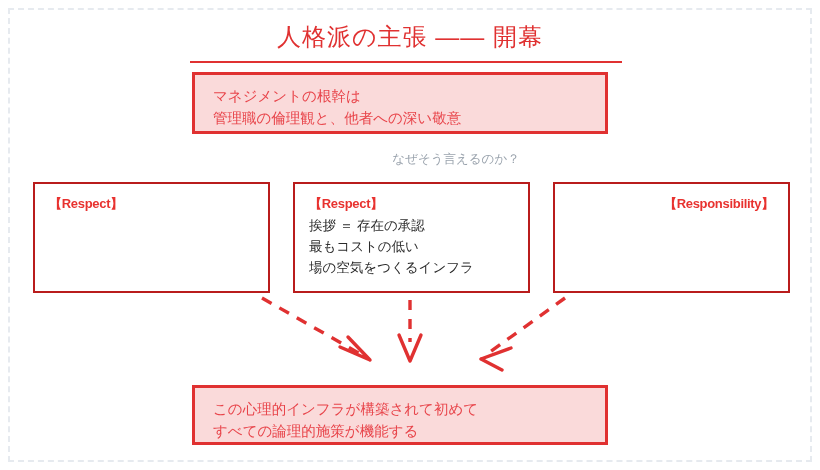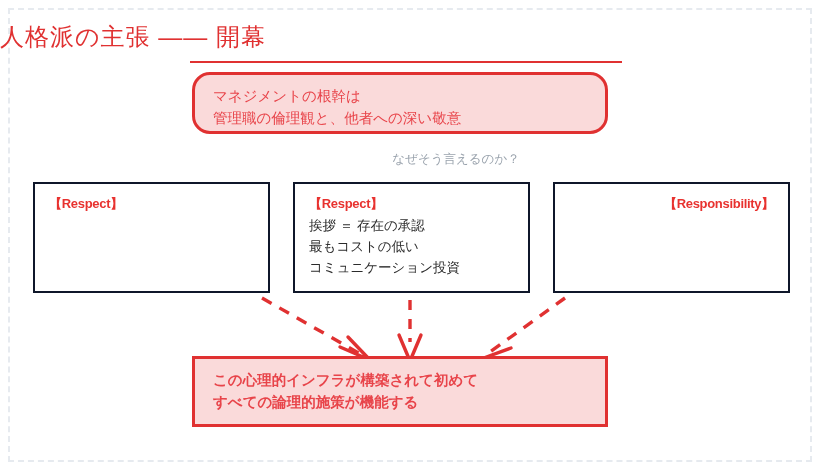--- a/index.html
+++ b/index.html
@@ -33,21 +33,21 @@
     border: 2px dashed #e6eaef;
     pointer-events: none;
   }
 
   
   .title {
     position: absolute;
     left: 0;
     top: 22px;
     width: 820px;
-    text-align: left;
+    text-align: center;
     color: #e03131;
     font-size: 24px;
     line-height: 30px;
     letter-spacing: 1px;
     white-space: pre;
   }
   .title-rule {
     position: absolute;
     left: 190px;
     top: 61px;
@@ -67,28 +67,26 @@
     line-height: 22px;
     padding: 10px 18px;
     white-space: pre-line;
   }
 
   #premise-box {
     left: 192px;
     top: 72px;
     width: 416px;
     height: 62px;
-    border-radius: 18px;
   }
   #conclusion-box {
     left: 192px;
-    top: 356px;
+    top: 385px;
     width: 416px;
-    height: 71px;
-    font-weight: bold;
+    height: 60px;
   }
 
   
   .question {
     position: absolute;
     left: 0;
     top: 150px;
     width: 820px;
     text-align: center;
     color: #9aa3ad;
@@ -99,21 +97,21 @@
   }
 
   
   .card {
     position: absolute;
     top: 182px;
     width: 237px;
     height: 111px;
     box-sizing: border-box;
     background: #ffffff;
-    border: 2px solid #0f172a;
+    border: 2px solid #b91c1c;
     padding: 10px 14px 8px 14px;
   }
   #card-0 { left: 33px; }
   #card-1 { left: 293px; }
   #card-2 { left: 553px; text-align: right; }
 
   .card-head {
     color: #e8322f;
     font-size: 13px;
     font-weight: bold;
@@ -155,21 +153,21 @@
   <div class="question">なぜそう言えるのか？</div>
 
   <div class="card" id="card-0">
     <div class="card-head">【Respect】</div>
   </div>
 
   <div class="card" id="card-1">
     <div class="card-head">【Respect】</div>
     <div class="card-body">挨拶 ＝ 存在の承認
 最もコストの低い
-コミュニケーション投資</div>
+場の空気をつくるインフラ</div>
   </div>
 
   <div class="card" id="card-2">
     <div class="card-head">【Responsibility】</div>
   </div>
 
   <svg class="arrows" viewBox="0 0 820 470">
 
     <g>
       <line x1="262" y1="298" x2="364" y2="356" stroke="#e03131" stroke-width="3.4" stroke-dasharray="11,9" stroke-linecap="butt"></line>

